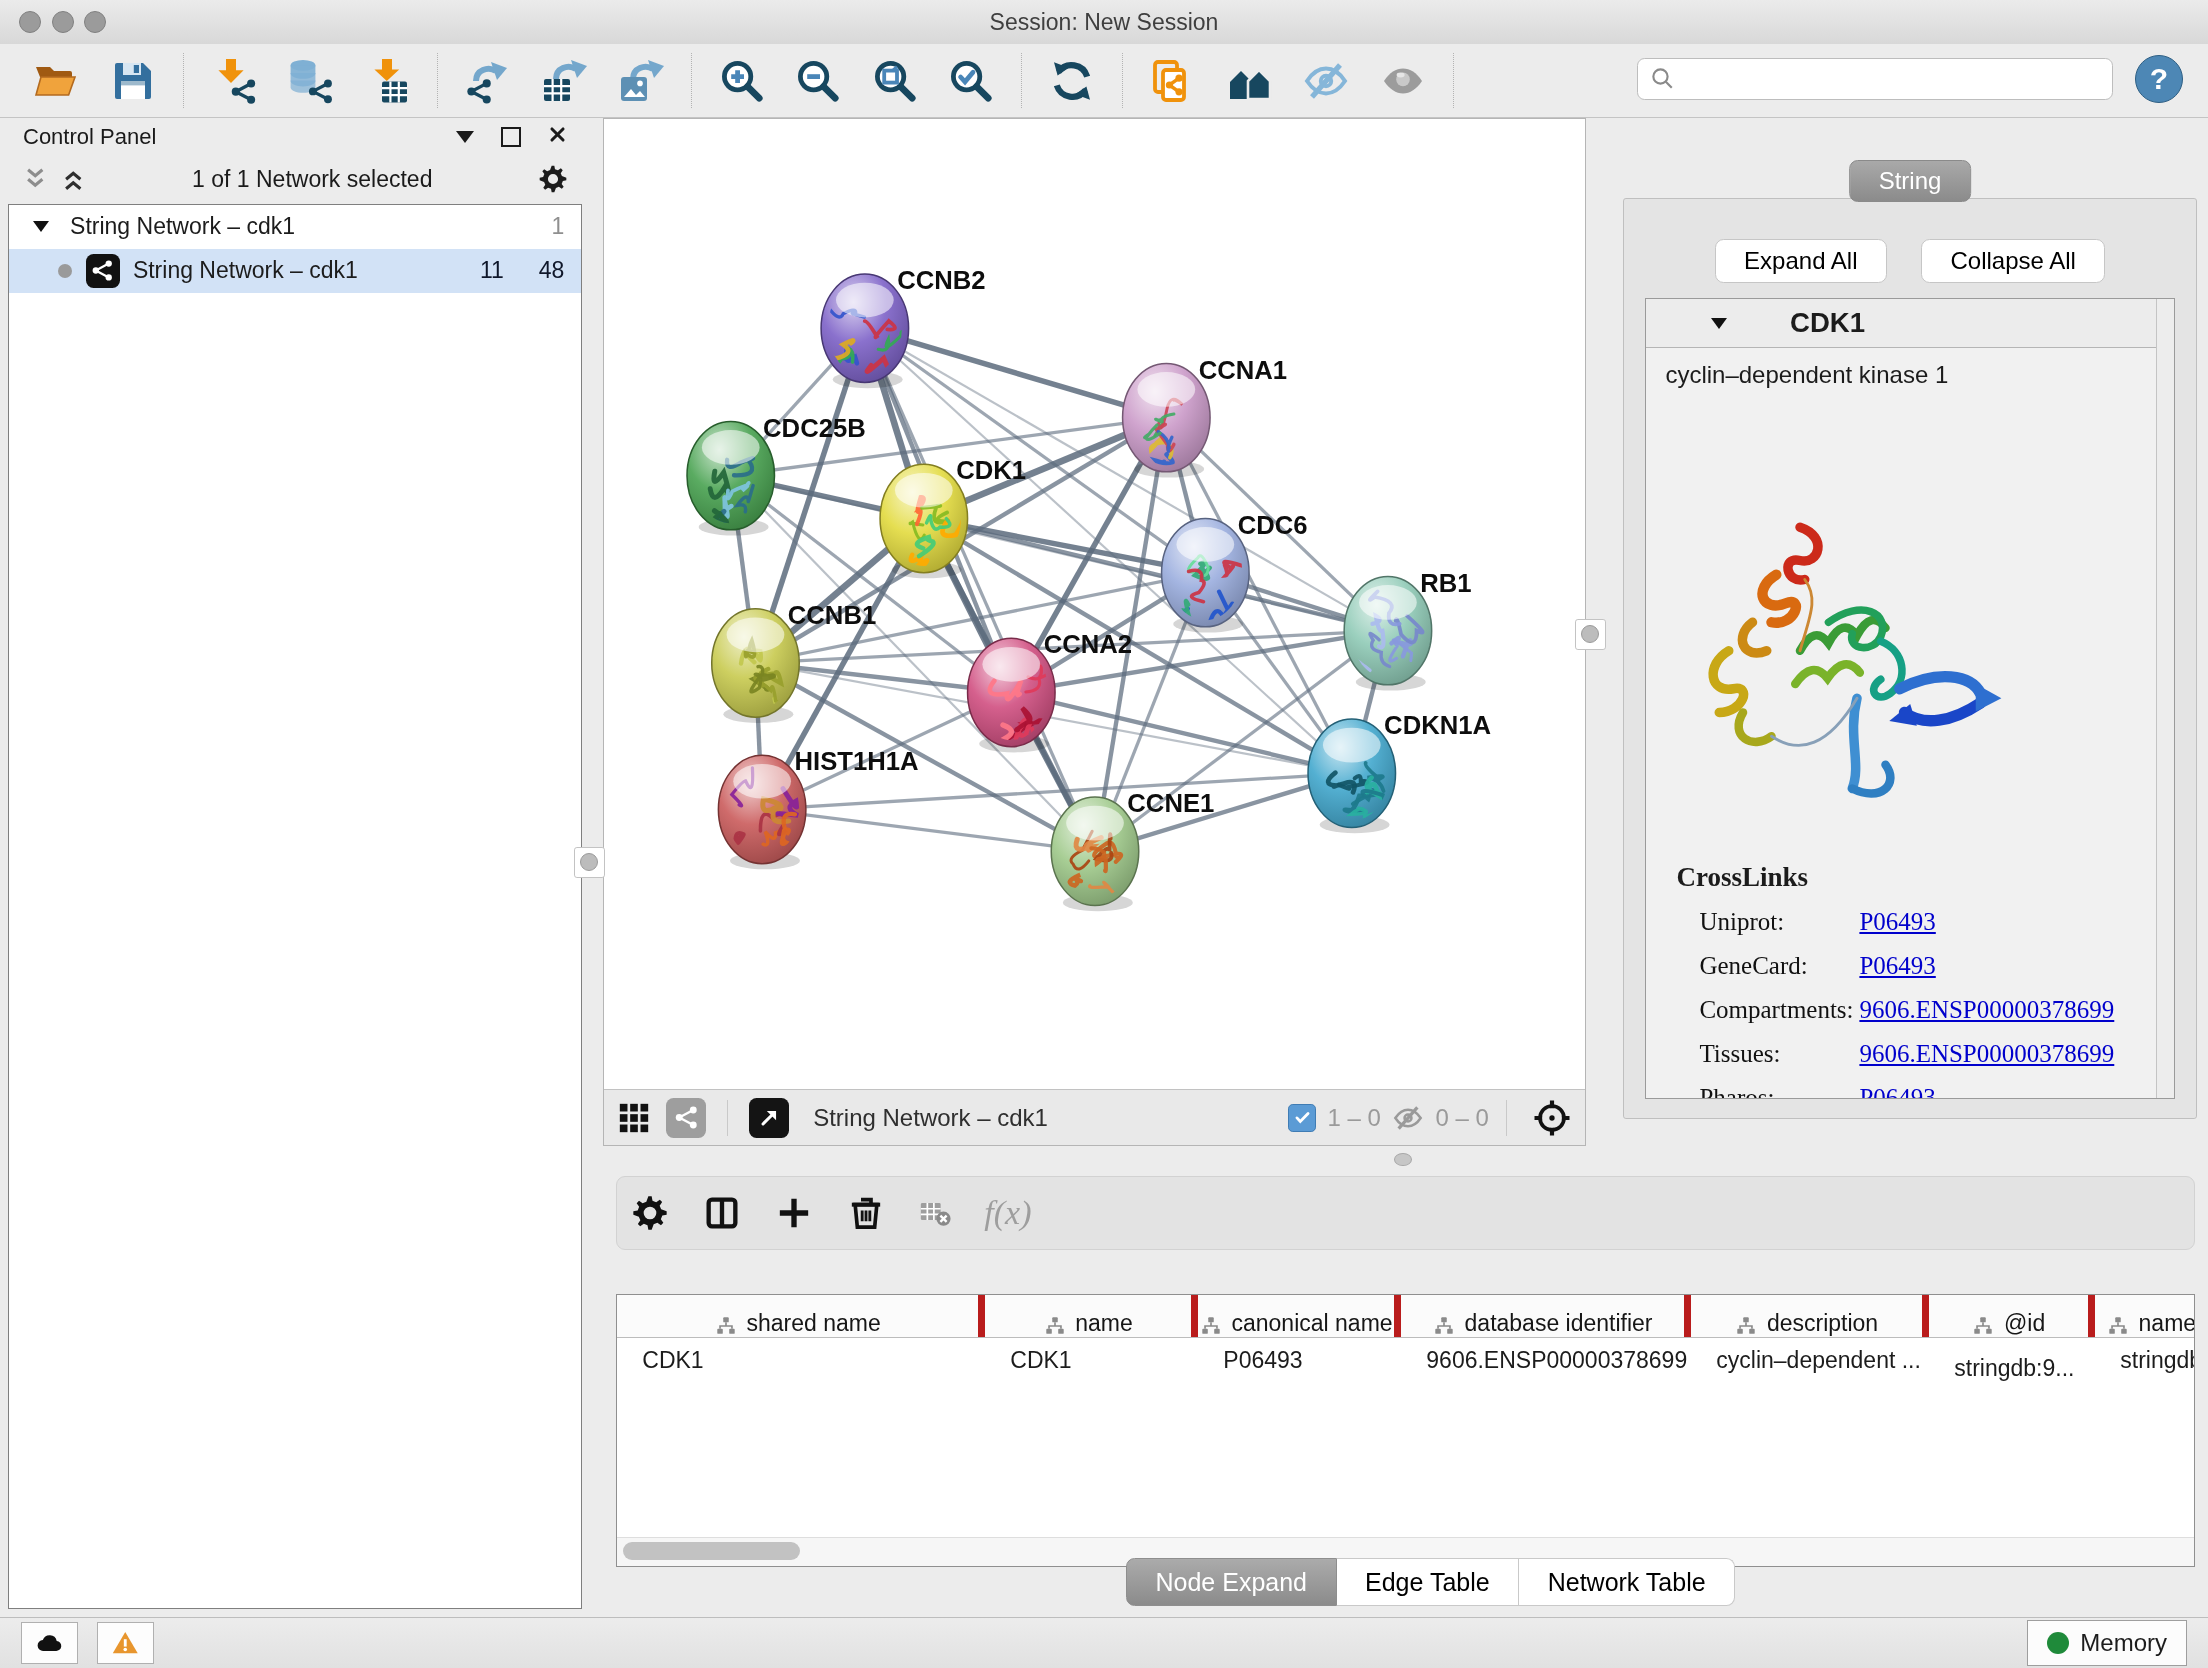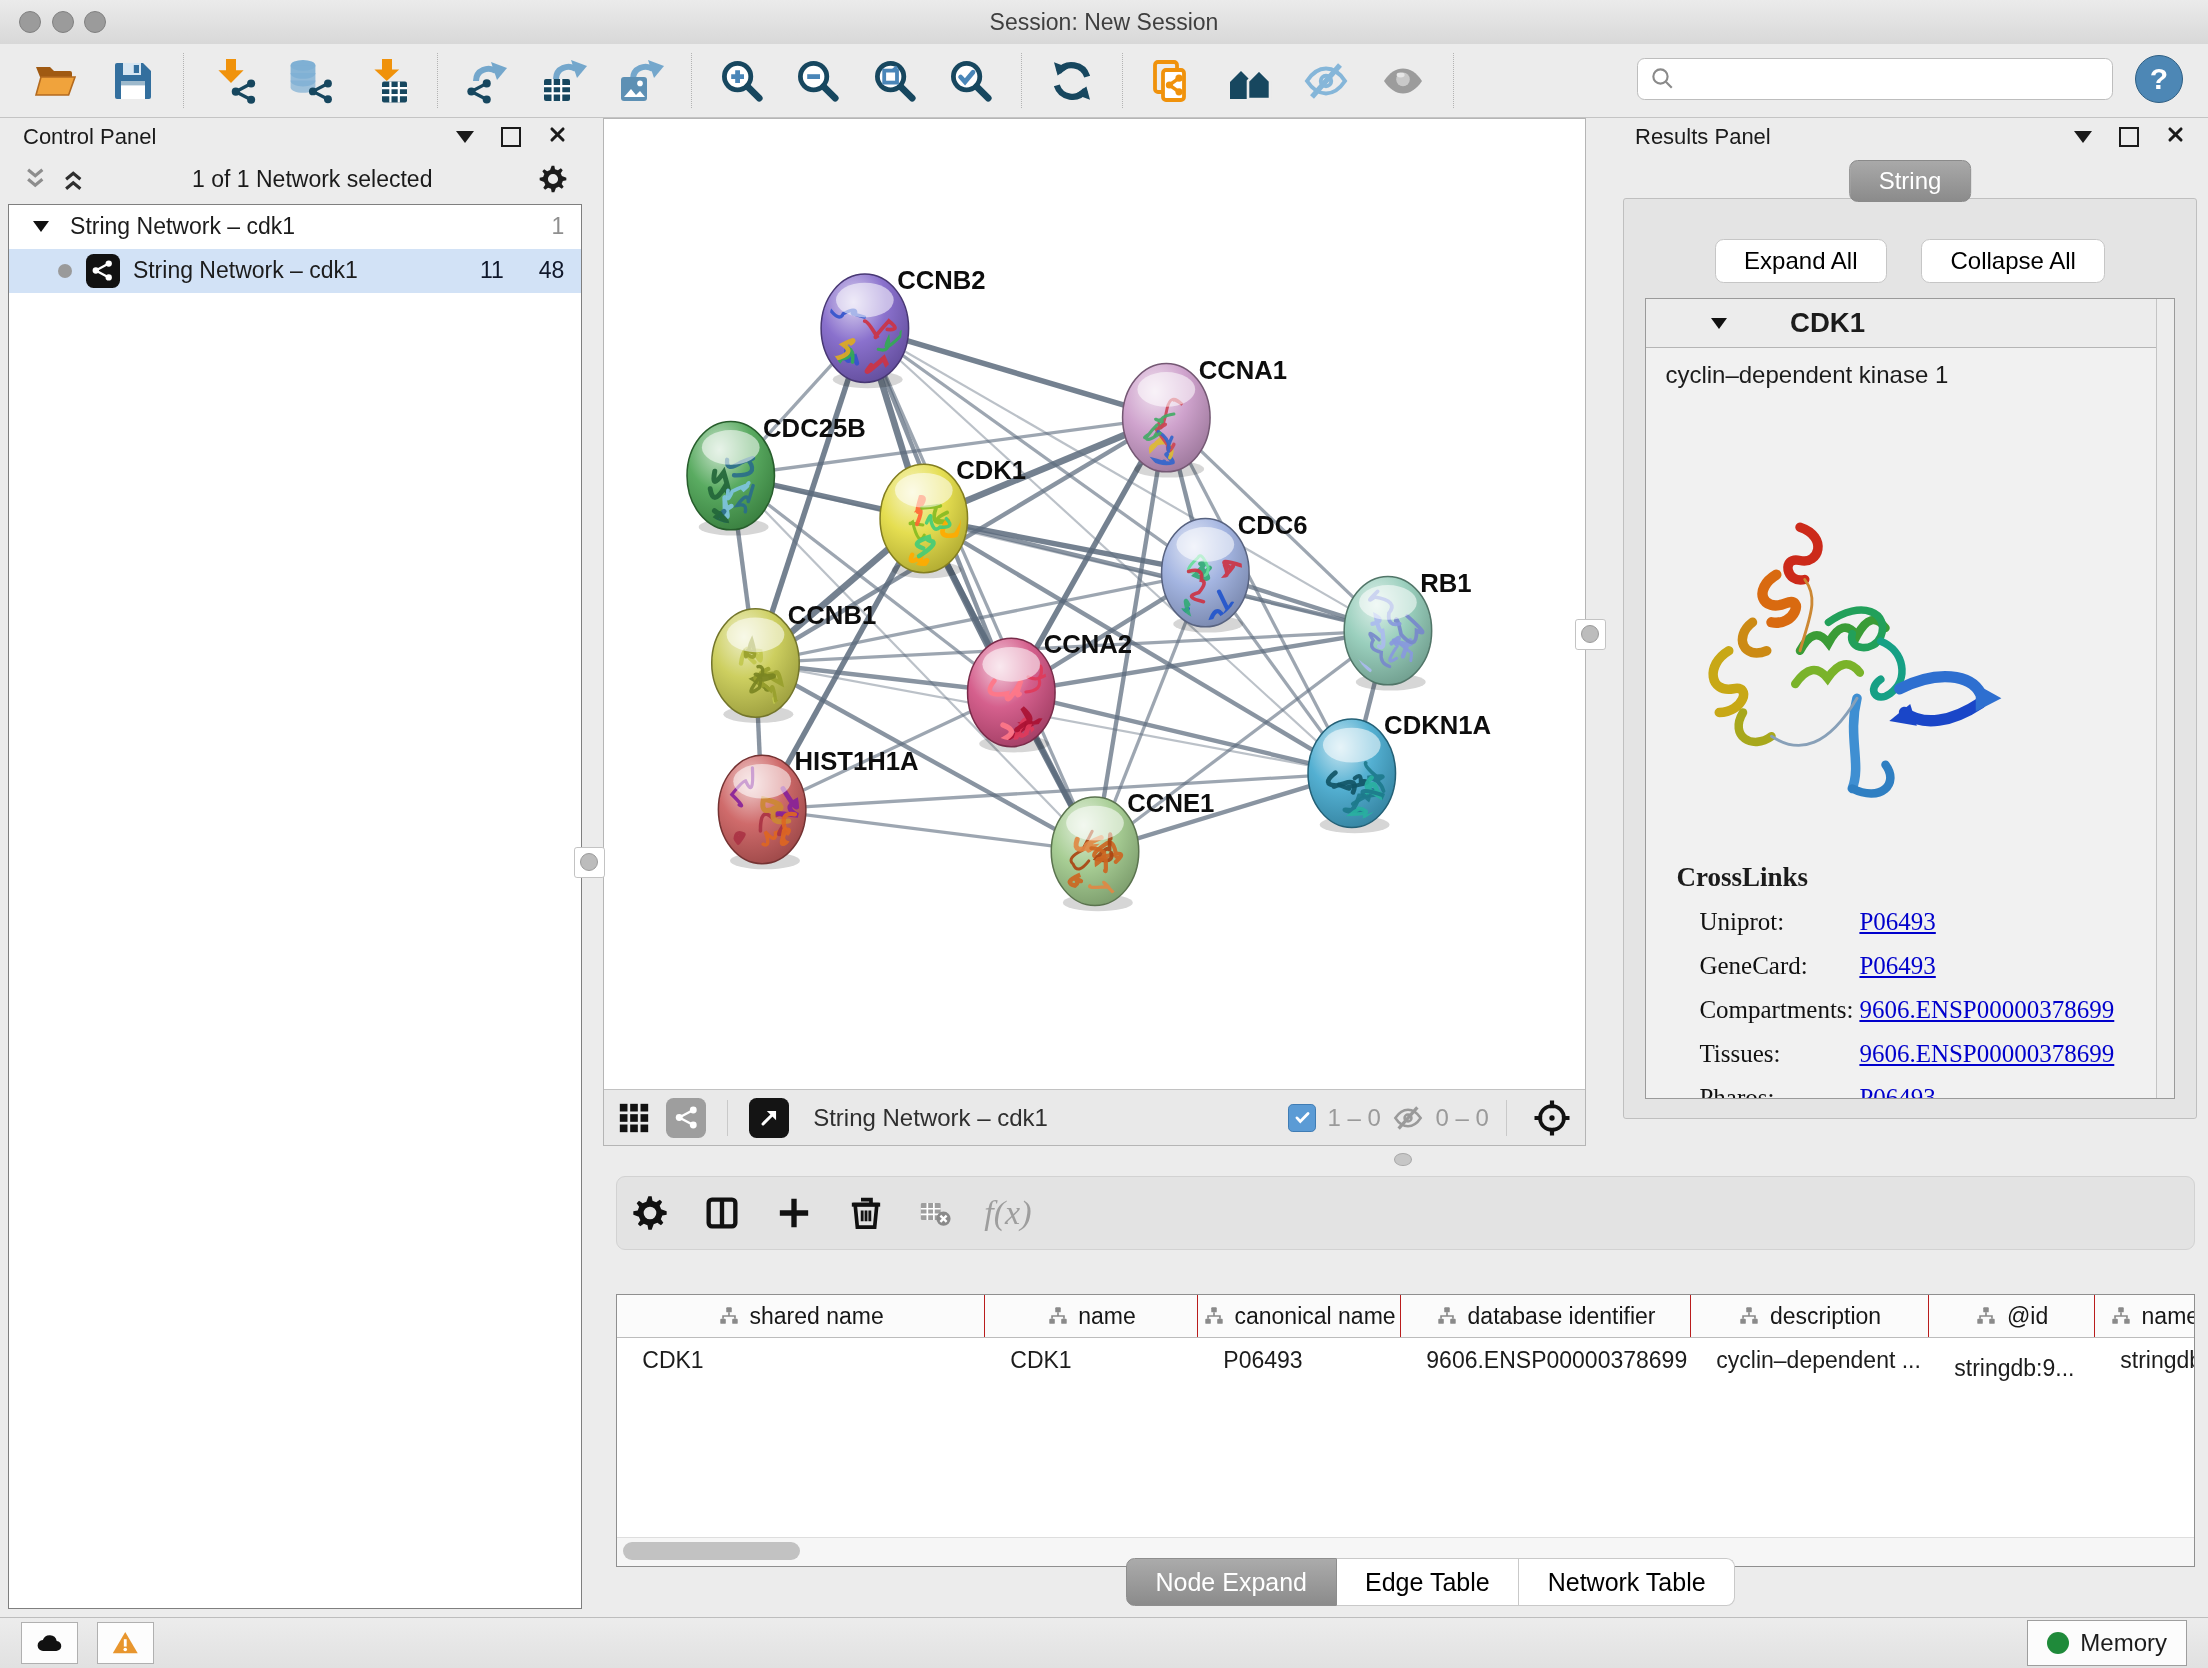--- a/index.html
+++ b/index.html
@@ -108,22 +108,22 @@
   .table-panel{position:absolute;left:603px;top:1170px;right:0;bottom:51px;background:#ececec}
   .tablebar{margin:5.7px 13.3px 0 13.3px;height:72px;background:#e3e3e3;border:1px solid #d2d2d2;border-radius:9px;
      display:flex;align-items:center;gap:32px;padding:0 13px}
   .tablebar .ticon{width:40px;height:40px;color:#111;cursor:pointer}
   .tablebar .ticon svg{width:40px;height:40px}
   .tablebar .ticon.disabled{color:#9e9e9e;cursor:default;width:34px;height:34px}
   .tablebar .ticon.disabled svg{width:34px;height:34px}
   .fx{font-family:"Liberation Serif",serif;font-style:italic;font-size:34px;color:#9e9e9e}
   .tablebox{position:absolute;left:13.3px;right:13.3px;top:124px;height:271px;background:#fff;border:1.9px solid #8f8f8f;overflow:hidden}
   .thead{display:flex;height:42px;background:#fbfbfb;border-bottom:1px solid #bcbcbc}
-  .thcell{display:flex;align-items:center;justify-content:center;gap:9.5px;font-size:23px;color:#161616;
-     border-right:1px solid #b91c1c;box-sizing:border-box;flex:none;white-space:nowrap;overflow:hidden}
+  .thcell{display:flex;align-items:flex-end;justify-content:center;gap:9.5px;font-size:23px;color:#161616;
+     border-right:7px solid #b91c1c;box-sizing:border-box;flex:none;white-space:nowrap;overflow:hidden}
   .thcell svg{width:22px;height:22px;flex:none}
   .trowdata{display:flex;height:44px;align-items:center;font-size:23px}
   .tdcell{flex:none;box-sizing:border-box;padding-left:25px;white-space:nowrap;overflow:visible}
   .hscroll{position:absolute;left:0;right:0;bottom:0;height:28.5px;background:#f6f6f6;border-top:1px solid #dedede}
   .hthumb{position:absolute;left:5.7px;top:4.8px;width:177px;height:18px;border-radius:9.5px;background:#c2c2c2;cursor:pointer}
   .ttabs{position:absolute;left:523px;top:388px;display:flex}
   .ttabs .segbtn{height:48px;padding:0 28.5px;font-size:25px;background:#fff;border:1px solid #c9c9c9;border-left:none;
      font-family:"Liberation Sans",sans-serif;cursor:pointer}
   .ttabs .segbtn:first-child{border-left:1px solid #c9c9c9;border-radius:8.6px 0 0 8.6px}
   .ttabs .segbtn:last-child{border-radius:0 8.6px 8.6px 0}
@@ -715,30 +715,20 @@
 
 <div class="split-handle" style="left:574px;top:847px">
     <span class="knob"></span>
   </div>
 <div class="split-handle" style="left:1575px;top:619px">
     <span class="knob"></span>
   </div>
 <div class="hsplit-dot"></div>
 
 <div class="results-panel">
-  <div class="phead">
-    <span>Results Panel</span>
-    <span class="phead-icons">
-      <span class="tri-down"></span>
-      <span class="sq-icon"></span>
-      <span class="x-icon"><svg viewBox="0 0 24 24">
-            <path d="M5 5l14 14M19 5L5 19" stroke="#1a1a1a" stroke-width="3.8" stroke-linecap="round"></path>
-          </svg></span>
-    </span>
-  </div>
   <div class="stringtab">String</div>
   <div class="results-outer">
     <div class="rbtns">
       <button class="rbtn">Expand All</button>
       <button class="rbtn">Collapse All</button>
     </div>
     <div class="results-inner">
       <div class="entry-head">
         <span class="tri tri-small"></span>
         <span class="gene">CDK1</span>

